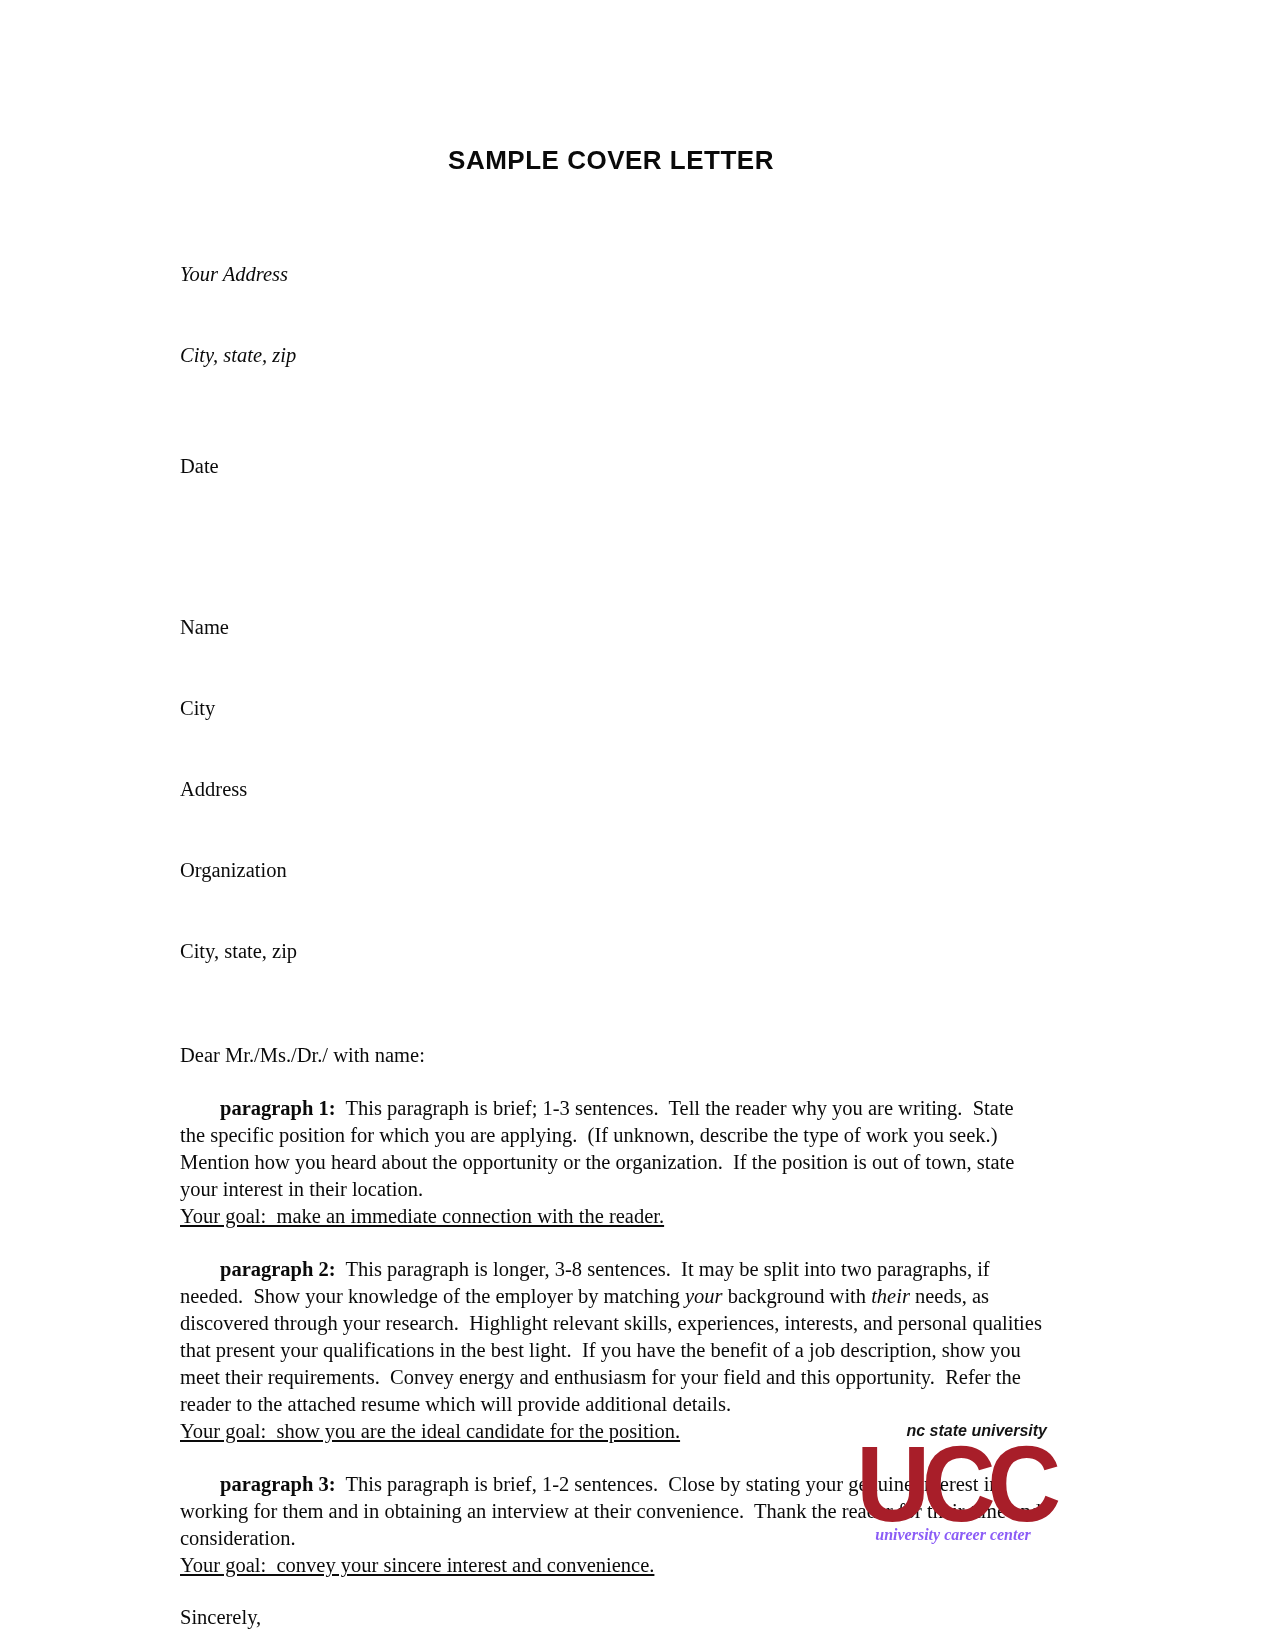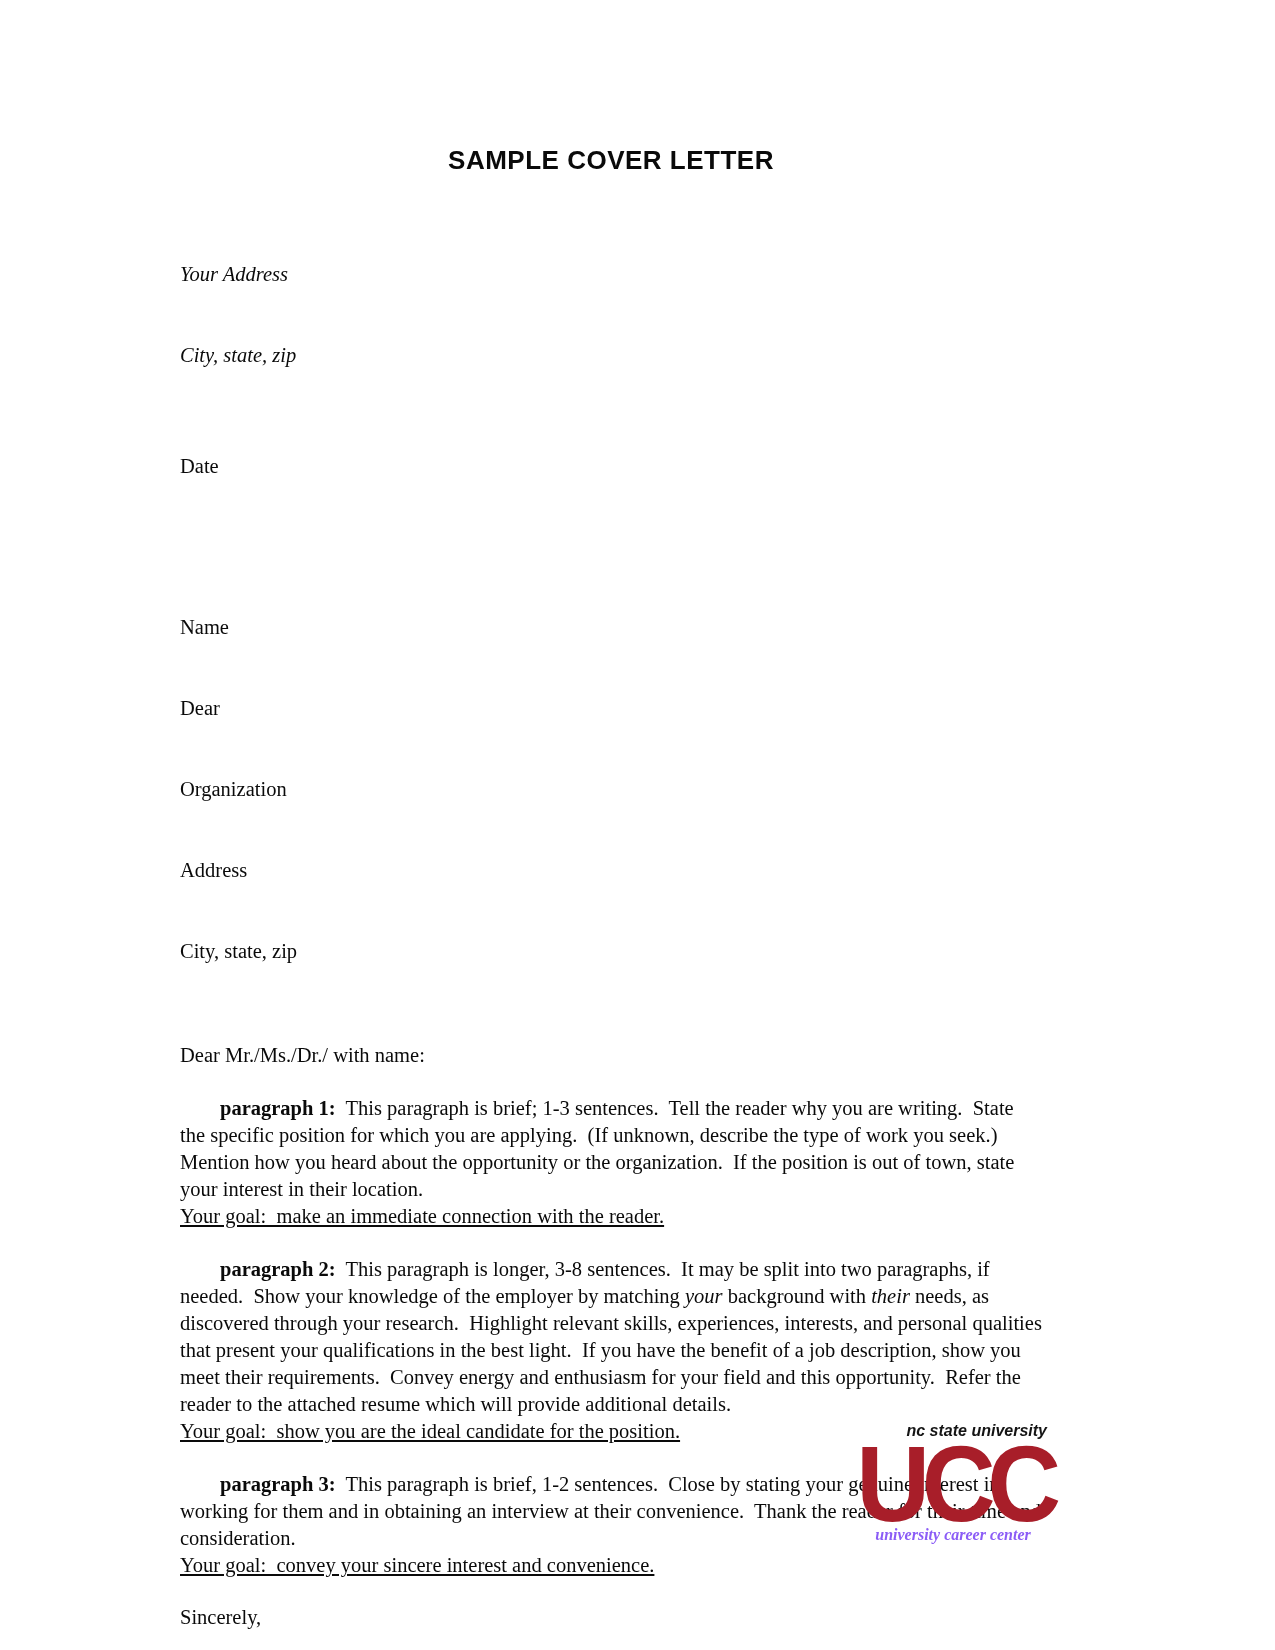--- a/index.html
+++ b/index.html
@@ -90,23 +90,23 @@
 
     <div class="block sender-block">
       <div>Your Address</div>
       <div>City, state, zip</div>
     </div>
 
     <div class="block date-block">Date</div>
 
     <div class="block recipient-block">
       <div>Name</div>
-      <div>Dear</div>
+      <div>City</div>
+      <div>Address</div>
       <div>Organization</div>
-      <div>Address</div>
       <div>City, state, zip</div>
     </div>
 
     <div class="block salutation-block">Dear Mr./Ms./Dr./ with name:</div>
 
     <p class="block para"><span class="para-label">paragraph 1:</span><span><span>  This paragraph is brief; 1-3 sentences.  Tell the reader why you are writing.  State the specific position for which you are applying.  (If unknown, describe the type of work you seek.)  Mention how you heard about the opportunity or the organization.  If the position is out of town, state your interest in their location.</span></span><br><span class="goal-line">Your goal:  make an immediate connection with the reader.</span></p>
 
     <p class="block para"><span class="para-label">paragraph 2:</span><span><span>  This paragraph is longer, 3-8 sentences.  It may be split into two paragraphs, if needed.  Show your knowledge of the employer by matching </span><em>your</em><span> background with </span><em>their</em><span> needs, as discovered through your research.  Highlight relevant skills, experiences, interests, and personal qualities that present your qualifications in the best light.  If you have the benefit of a job description, show you meet their requirements.  Convey energy and enthusiasm for your field and this opportunity.  Refer the reader to the attached resume which will provide additional details.</span></span><br><span class="goal-line">Your goal:  show you are the ideal candidate for the position.</span></p>
 
     <p class="block para"><span class="para-label">paragraph 3:</span><span><span>  This paragraph is brief, 1-2 sentences.  Close by stating your genuine interest in working for them and in obtaining an interview at their convenience.  Thank the reader for their time and consideration.</span></span><br><span class="goal-line">Your goal:  convey your sincere interest and convenience.</span></p>

